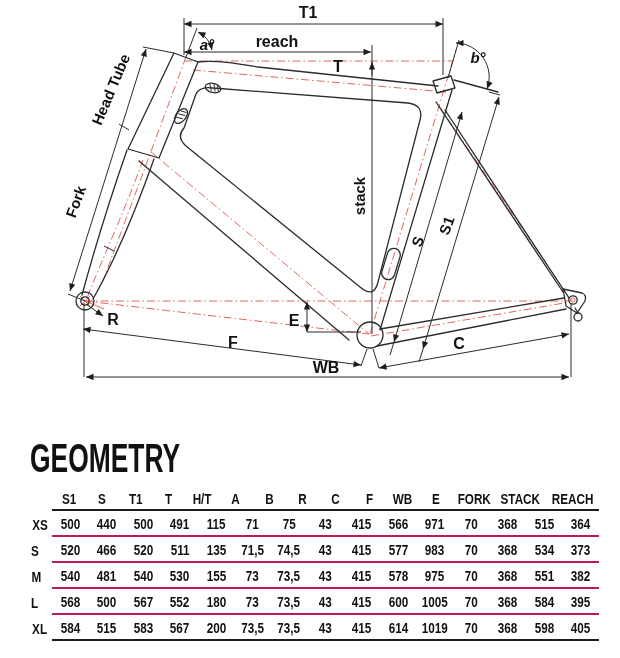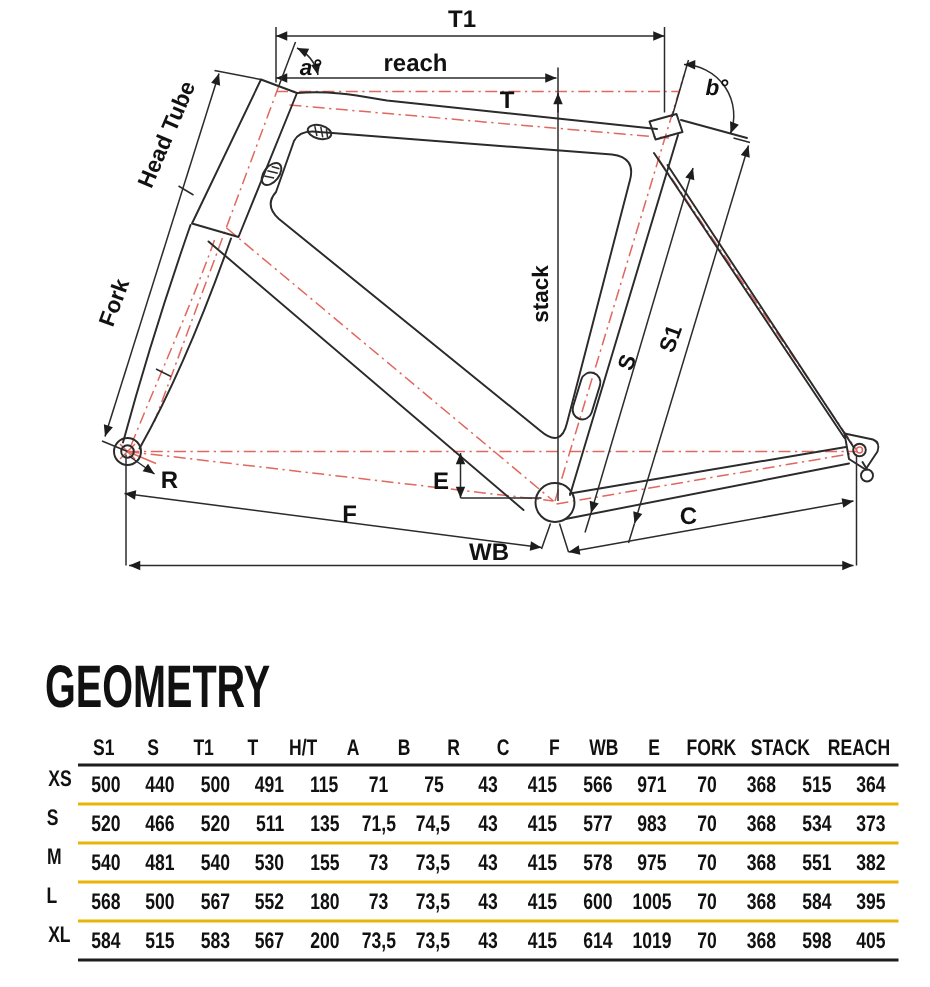--- a/index.html
+++ b/index.html
@@ -9,23 +9,23 @@
   .fr{stroke:#2b2b2b;stroke-width:1.3;fill:none;stroke-linejoin:round;stroke-linecap:round;}
   .dm{stroke:#2b2b2b;stroke-width:1;fill:none;}
   .cl{stroke:#e0685f;stroke-width:1;fill:none;stroke-dasharray:8 3 1.5 3;}
   .cls{stroke:#e0685f;stroke-width:1;fill:none;}
   .geo-wrap{position:absolute;left:30px;right:21px;top:438px;}
   .geo-title{margin:0;font-size:40px;line-height:1;font-weight:bold;
              transform:scaleX(.66);transform-origin:left bottom;white-space:nowrap;}
   .geo-table{margin-top:12px;font-size:15px;font-weight:bold;}
   .trow{display:flex;height:26px;}
   .trow.thead{height:21px;}
-  .tsize{width:22px;display:flex;}
+  .tsize{width:22px;display:flex;align-items:center;}
   .tcells{flex:1;display:grid;grid-template-columns:repeat(15,1fr);
-          border-bottom:2px solid #eab308;}
+          border-bottom:2px solid #be185d;}
   .thead .tcells{border-bottom:2.8px solid #1d1d1d;}
   .trow.last .tcells{border-bottom:2.8px solid #1d1d1d;}
   .tc{display:flex;align-items:center;justify-content:center;overflow:visible;}
   .thead .tc{align-items:flex-end;padding-bottom:3px;}
   .cnd{display:inline-block;transform:scaleX(.78);font-style:normal;white-space:nowrap;}
 </style>
 </head>
 <body>
 
 <svg width="620" height="408" viewBox="0 0 620 408" style="position:absolute;left:0;top:0;">

